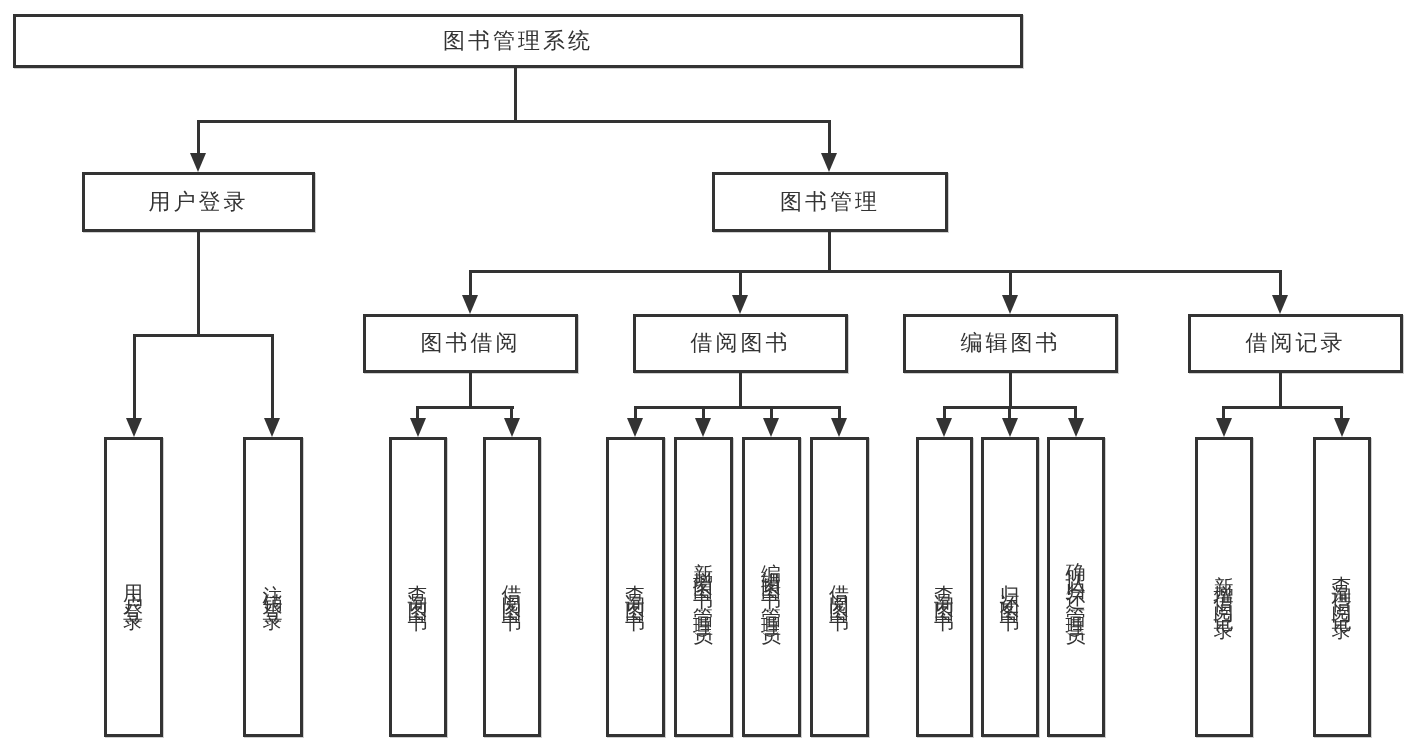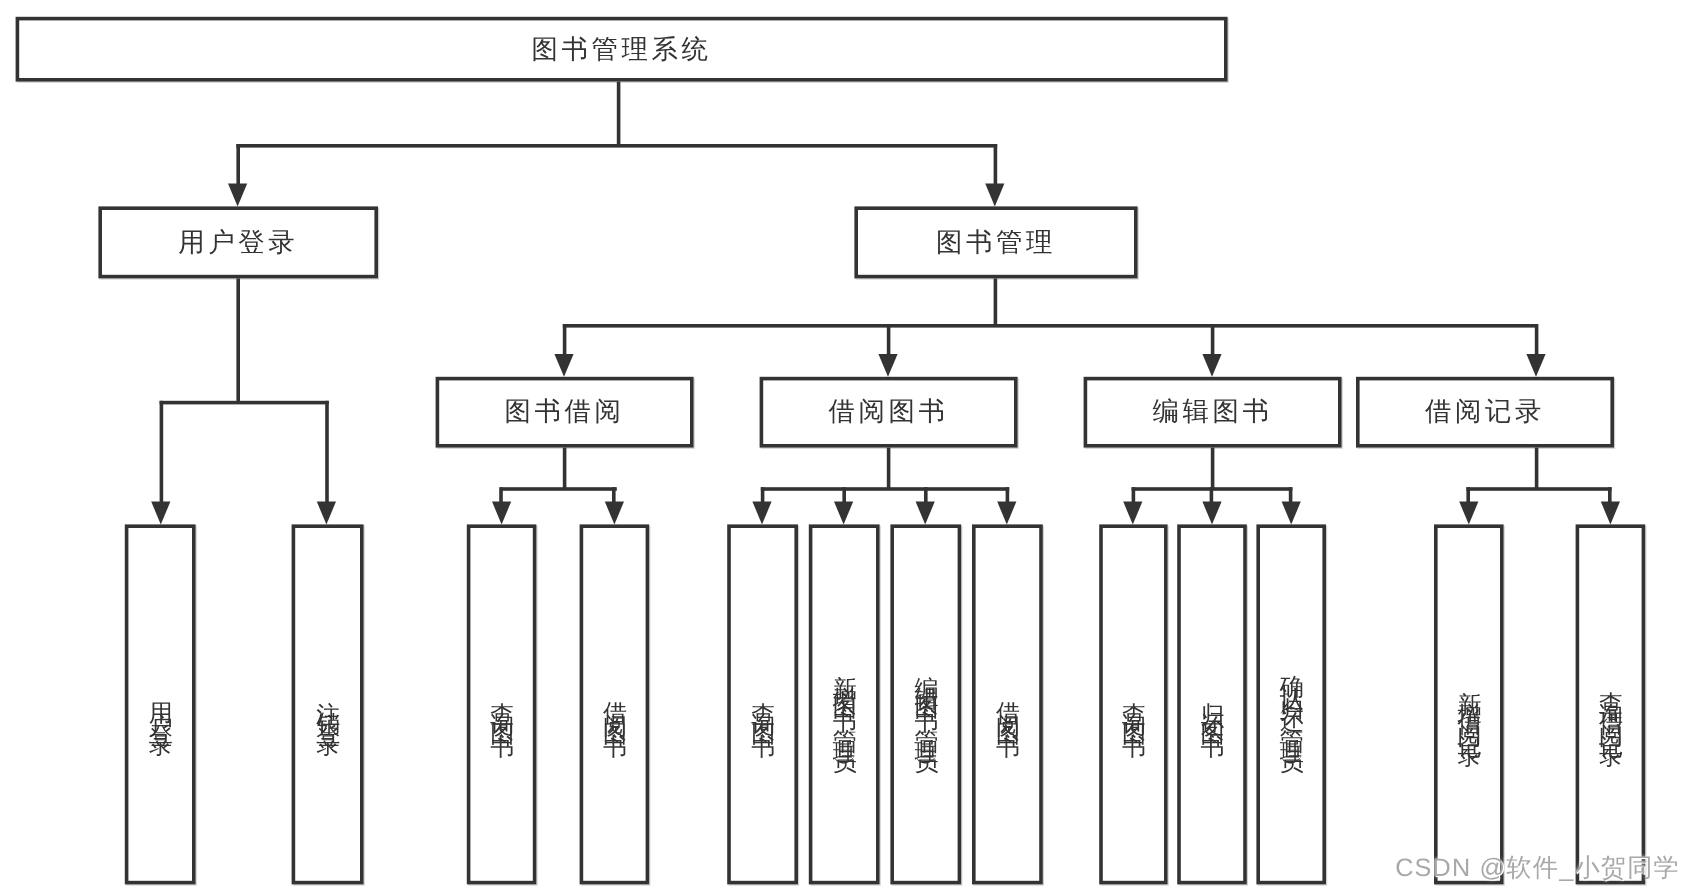--- a/index.html
+++ b/index.html
@@ -41,21 +41,21 @@
   <div class="box hbox" style="left:82px;top:172px;width:233px;height:60px;">用户登录</div>
 
   <div class="box hbox" style="left:712px;top:172px;width:236px;height:60px;">图书管理</div>
 
   <div class="box hbox" style="left:363px;top:314px;width:215px;height:59px;">图书借阅</div>
 
   <div class="box hbox" style="left:633px;top:314px;width:215px;height:59px;">借阅图书</div>
 
   <div class="box hbox" style="left:903px;top:314px;width:215px;height:59px;">编辑图书</div>
 
-  <div class="box hbox" style="left:1130px;top:314px;width:215px;height:59px;">借阅记录</div>
+  <div class="box hbox" style="left:1188px;top:314px;width:215px;height:59px;">借阅记录</div>
 
   <div class="box vbox" style="left:104px;top:437px;width:59px;height:300px;">用户登录</div>
 
   <div class="box vbox" style="left:243px;top:437px;width:60px;height:300px;">注销登录</div>
 
   <div class="box vbox" style="left:389px;top:437px;width:58px;height:300px;">查询图书</div>
 
   <div class="box vbox" style="left:483px;top:437px;width:58px;height:300px;">借阅图书</div>
 
   <div class="box vbox" style="left:606px;top:437px;width:59px;height:300px;">查询图书</div>
@@ -128,15 +128,14 @@
   <div class="line" style="left:1074px;top:406px;width:3px;height:14px;"></div>
   <div class="arrow" style="left:1068px;top:418px;"></div>
 
   <div class="line" style="left:1279px;top:373px;width:3px;height:35px;"></div>
   <div class="line" style="left:1222px;top:406px;width:121px;height:3px;"></div>
   <div class="line" style="left:1222px;top:406px;width:3px;height:14px;"></div>
   <div class="arrow" style="left:1216px;top:418px;"></div>
   <div class="line" style="left:1340px;top:406px;width:3px;height:14px;"></div>
   <div class="arrow" style="left:1334px;top:418px;"></div>
 
-  <div class="watermark">CSDN @软件_小贺同学</div>
 
 </div>
 
 </body></html>

